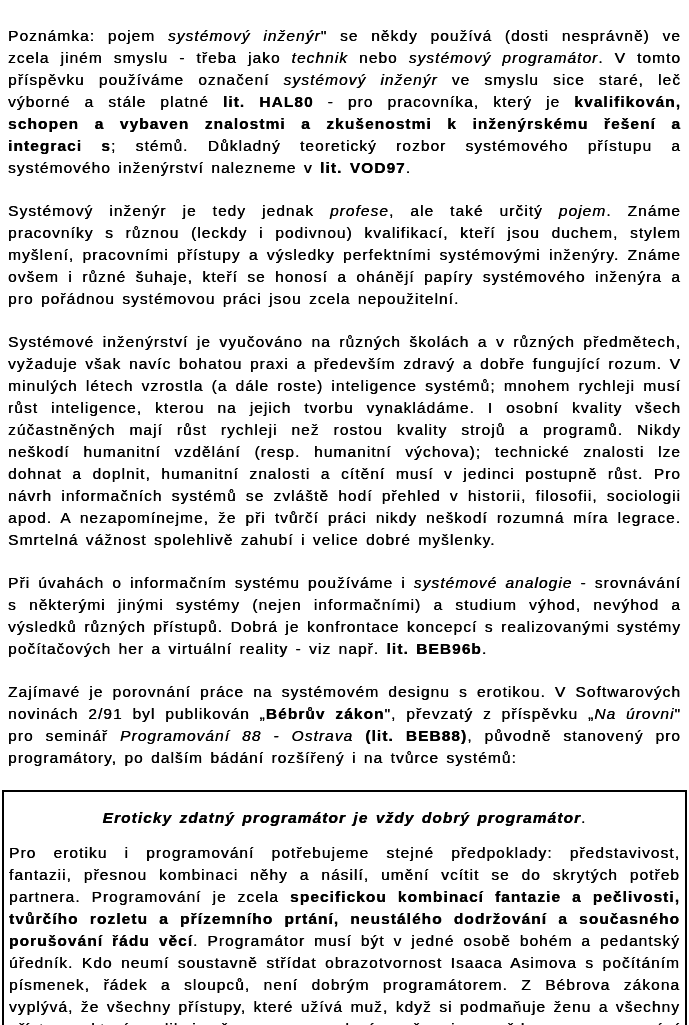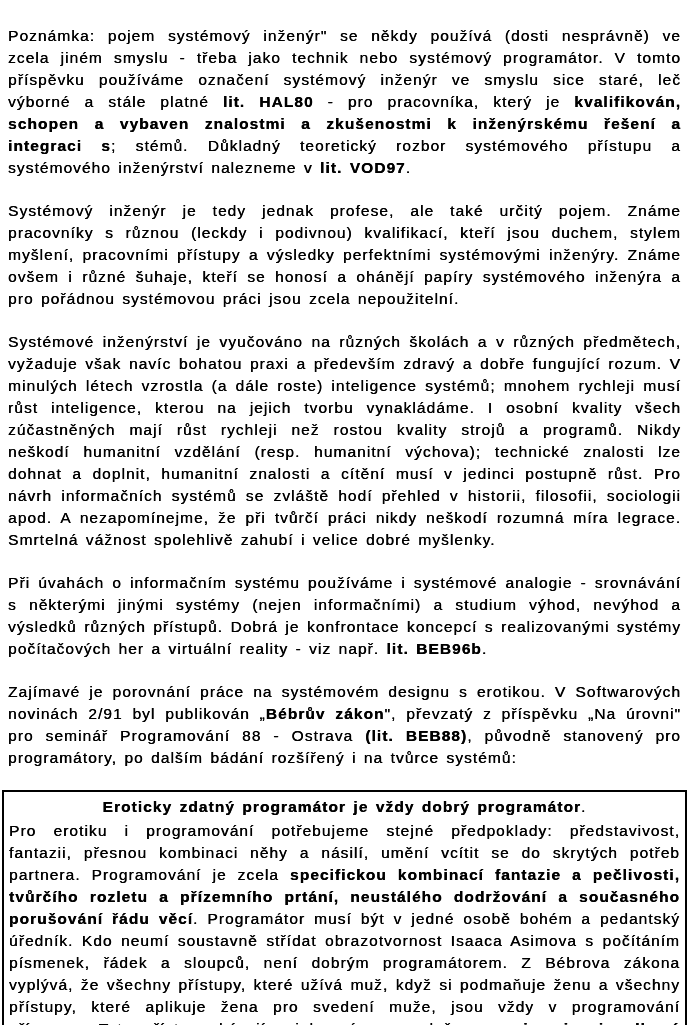--- a/index.html
+++ b/index.html
@@ -30,28 +30,28 @@
   }
   .para {
     margin: 0 0 21px 0;
   }
   .law-box {
     border: 2.5px solid #000000;
     margin: 0 -6px 0 -6px;
     padding: 2px 5px 8px 5px;
   }
   .box-title {
-    margin: 2px;
+    margin: 13px;
     text-align: center;
   }
   .box-body {
     margin: 0;
   }
   .b  { font-weight: bold; }
-  .i  { }
+  .i  { font-style: italic; }
 </style>
 </head>
 <body>
 
 <div class="page">
   <p class="para"><span>Poznámka: pojem </span><span class="i">systémový inženýr</span><span>" se někdy používá (dosti nesprávně) ve zcela jiném smyslu - třeba jako </span><span class="i">technik</span><span> nebo </span><span class="i">systémový programátor</span><span>. V tomto příspěvku používáme označení </span><span class="i">systémový inženýr</span><span> ve smyslu sice staré, leč výborné a stále platné </span><span class="b">lit. HAL80</span><span> - pro pracovníka, který je </span><span class="b">kvalifikován, schopen a vybaven znalostmi a zkušenostmi k inženýrskému řešení a integraci s</span><span>; stémů. Důkladný teoretický rozbor systémového přístupu a systémového inženýrství nalezneme v </span><span class="b">lit. VOD97</span><span>.</span></p>
   <p class="para"><span>Systémový inženýr je tedy jednak </span><span class="i">profese</span><span>, ale také určitý </span><span class="i">pojem</span><span>. Známe pracovníky s různou (leckdy i podivnou) kvalifikací, kteří jsou duchem, stylem myšlení, pracovními přístupy a výsledky perfektními systémovými inženýry. Známe ovšem i různé šuhaje, kteří se honosí a ohánějí papíry systémového inženýra a pro pořádnou systémovou práci jsou zcela nepoužitelní.</span></p>
   <p class="para"><span>Systémové inženýrství je vyučováno na různých školách a v různých předmětech, vyžaduje však navíc bohatou praxi a především zdravý a dobře fungující rozum. V minulých létech vzrostla (a dále roste) inteligence systémů; mnohem rychleji musí růst inteligence, kterou na jejich tvorbu vynakládáme. I osobní kvality všech zúčastněných mají růst rychleji než rostou kvality strojů a programů. Nikdy neškodí humanitní vzdělání (resp. humanitní výchova); technické znalosti lze dohnat a doplnit, humanitní znalosti a cítění musí v jedinci postupně růst. Pro návrh informačních systémů se zvláště hodí přehled v historii, filosofii, sociologii apod. A nezapomínejme, že při tvůrčí práci nikdy neškodí rozumná míra legrace. Smrtelná vážnost spolehlivě zahubí i velice dobré myšlenky.</span></p>
   <p class="para"><span>Při úvahách o informačním systému používáme i </span><span class="i">systémové analogie</span><span> - srovnávání s některými jinými systémy (nejen informačními) a studium výhod, nevýhod a výsledků různých přístupů. Dobrá je konfrontace koncepcí s realizovanými systémy počítačových her a virtuální reality - viz např. </span><span class="b">lit. BEB96b</span><span>.</span></p>
   <p class="para"><span>Zajímavé je porovnání práce na systémovém designu s erotikou. V Softwarových novinách 2/91 byl publikován „</span><span class="b">Bébrův zákon</span><span>", převzatý z příspěvku „</span><span class="i">Na úrovni</span><span>" pro seminář </span><span class="i">Programování 88 - Ostrava</span><span> </span><span class="b">(lit. BEB88)</span><span>, původně stanovený pro programátory, po dalším bádání rozšířený i na tvůrce systémů:</span></p>

